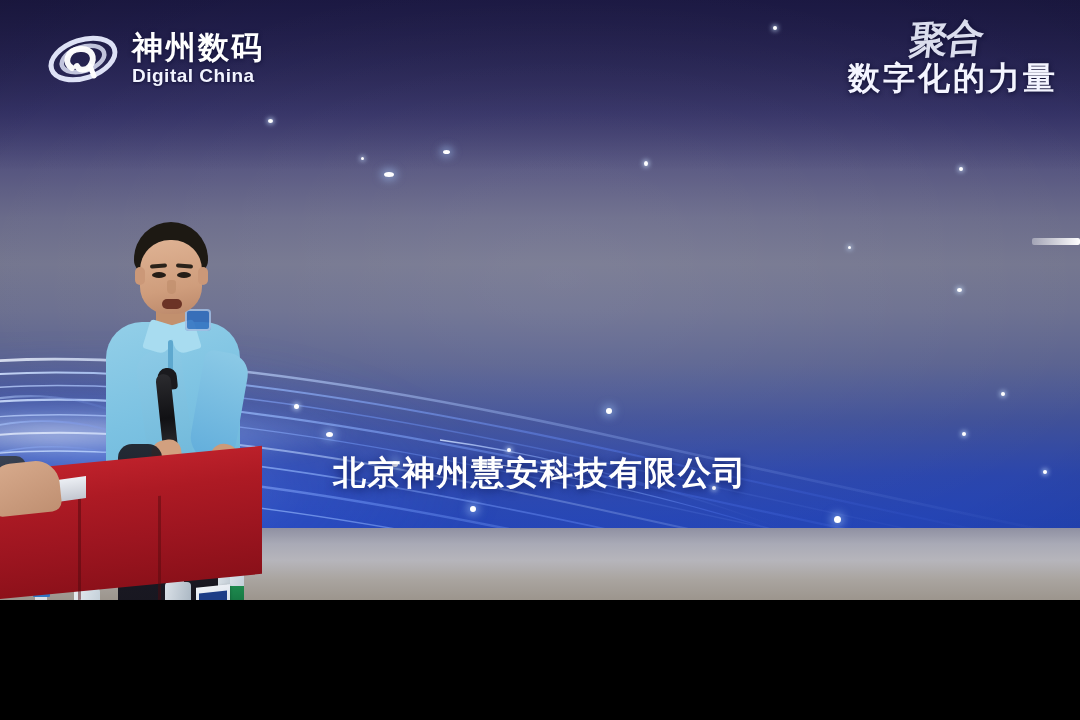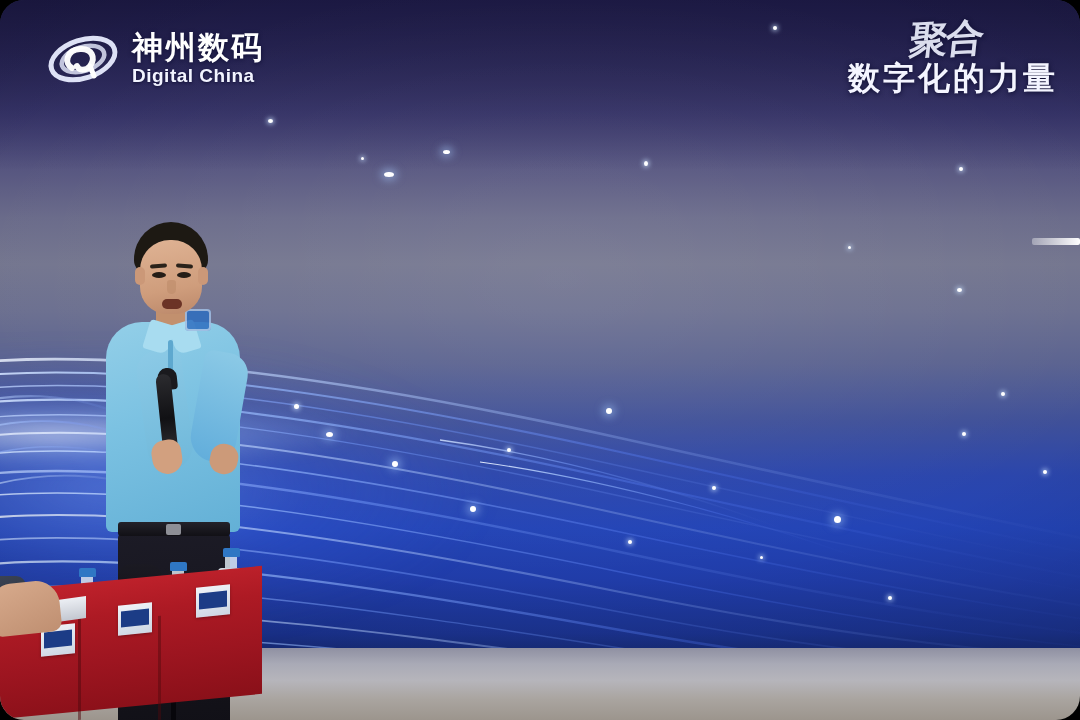--- a/index.html
+++ b/index.html
@@ -5,23 +5,22 @@
 <style>
   * { margin:0; padding:0; box-sizing:border-box; }
   html, body {
     width:1080px; height:720px;
     background:#000;
     font-family:"Liberation Sans", sans-serif;
     overflow:hidden;
   }
   #scene {
     position:relative;
-    width:1080px; height:720px;
+    width:1080px; height:600px;
     overflow:hidden;
-    border-radius:24px;
   }
 
   
   .led-screen {
     position:absolute; left:0; top:0; width:1080px; height:660px;
     background:
       linear-gradient(180deg,
         #2b2a5c 0%,
         #35336a 9%,
         #413f78 17%,
@@ -413,20 +412,21 @@
       <div class="dc-en">Digital China</div>
     </div>
   </div>
 
   <div class="slogan">
     <div class="slogan-brush">聚合</div>
     <div class="slogan-sub">数字化的力量</div>
   </div>
 
   <div class="slide-accent-dash"></div>
+  <div class="slide-company">北京神州慧安科技有限公司</div>
 
   <div class="stage-floor-edge"></div>
   <div class="stage-floor"></div>
 
   <div class="speaker">
     <div class="sp-pants"></div>
     <div class="sp-pants-split"></div>
     <div class="sp-shirt"></div>
     <div class="sp-belt"></div>
     <div class="sp-buckle"></div>

